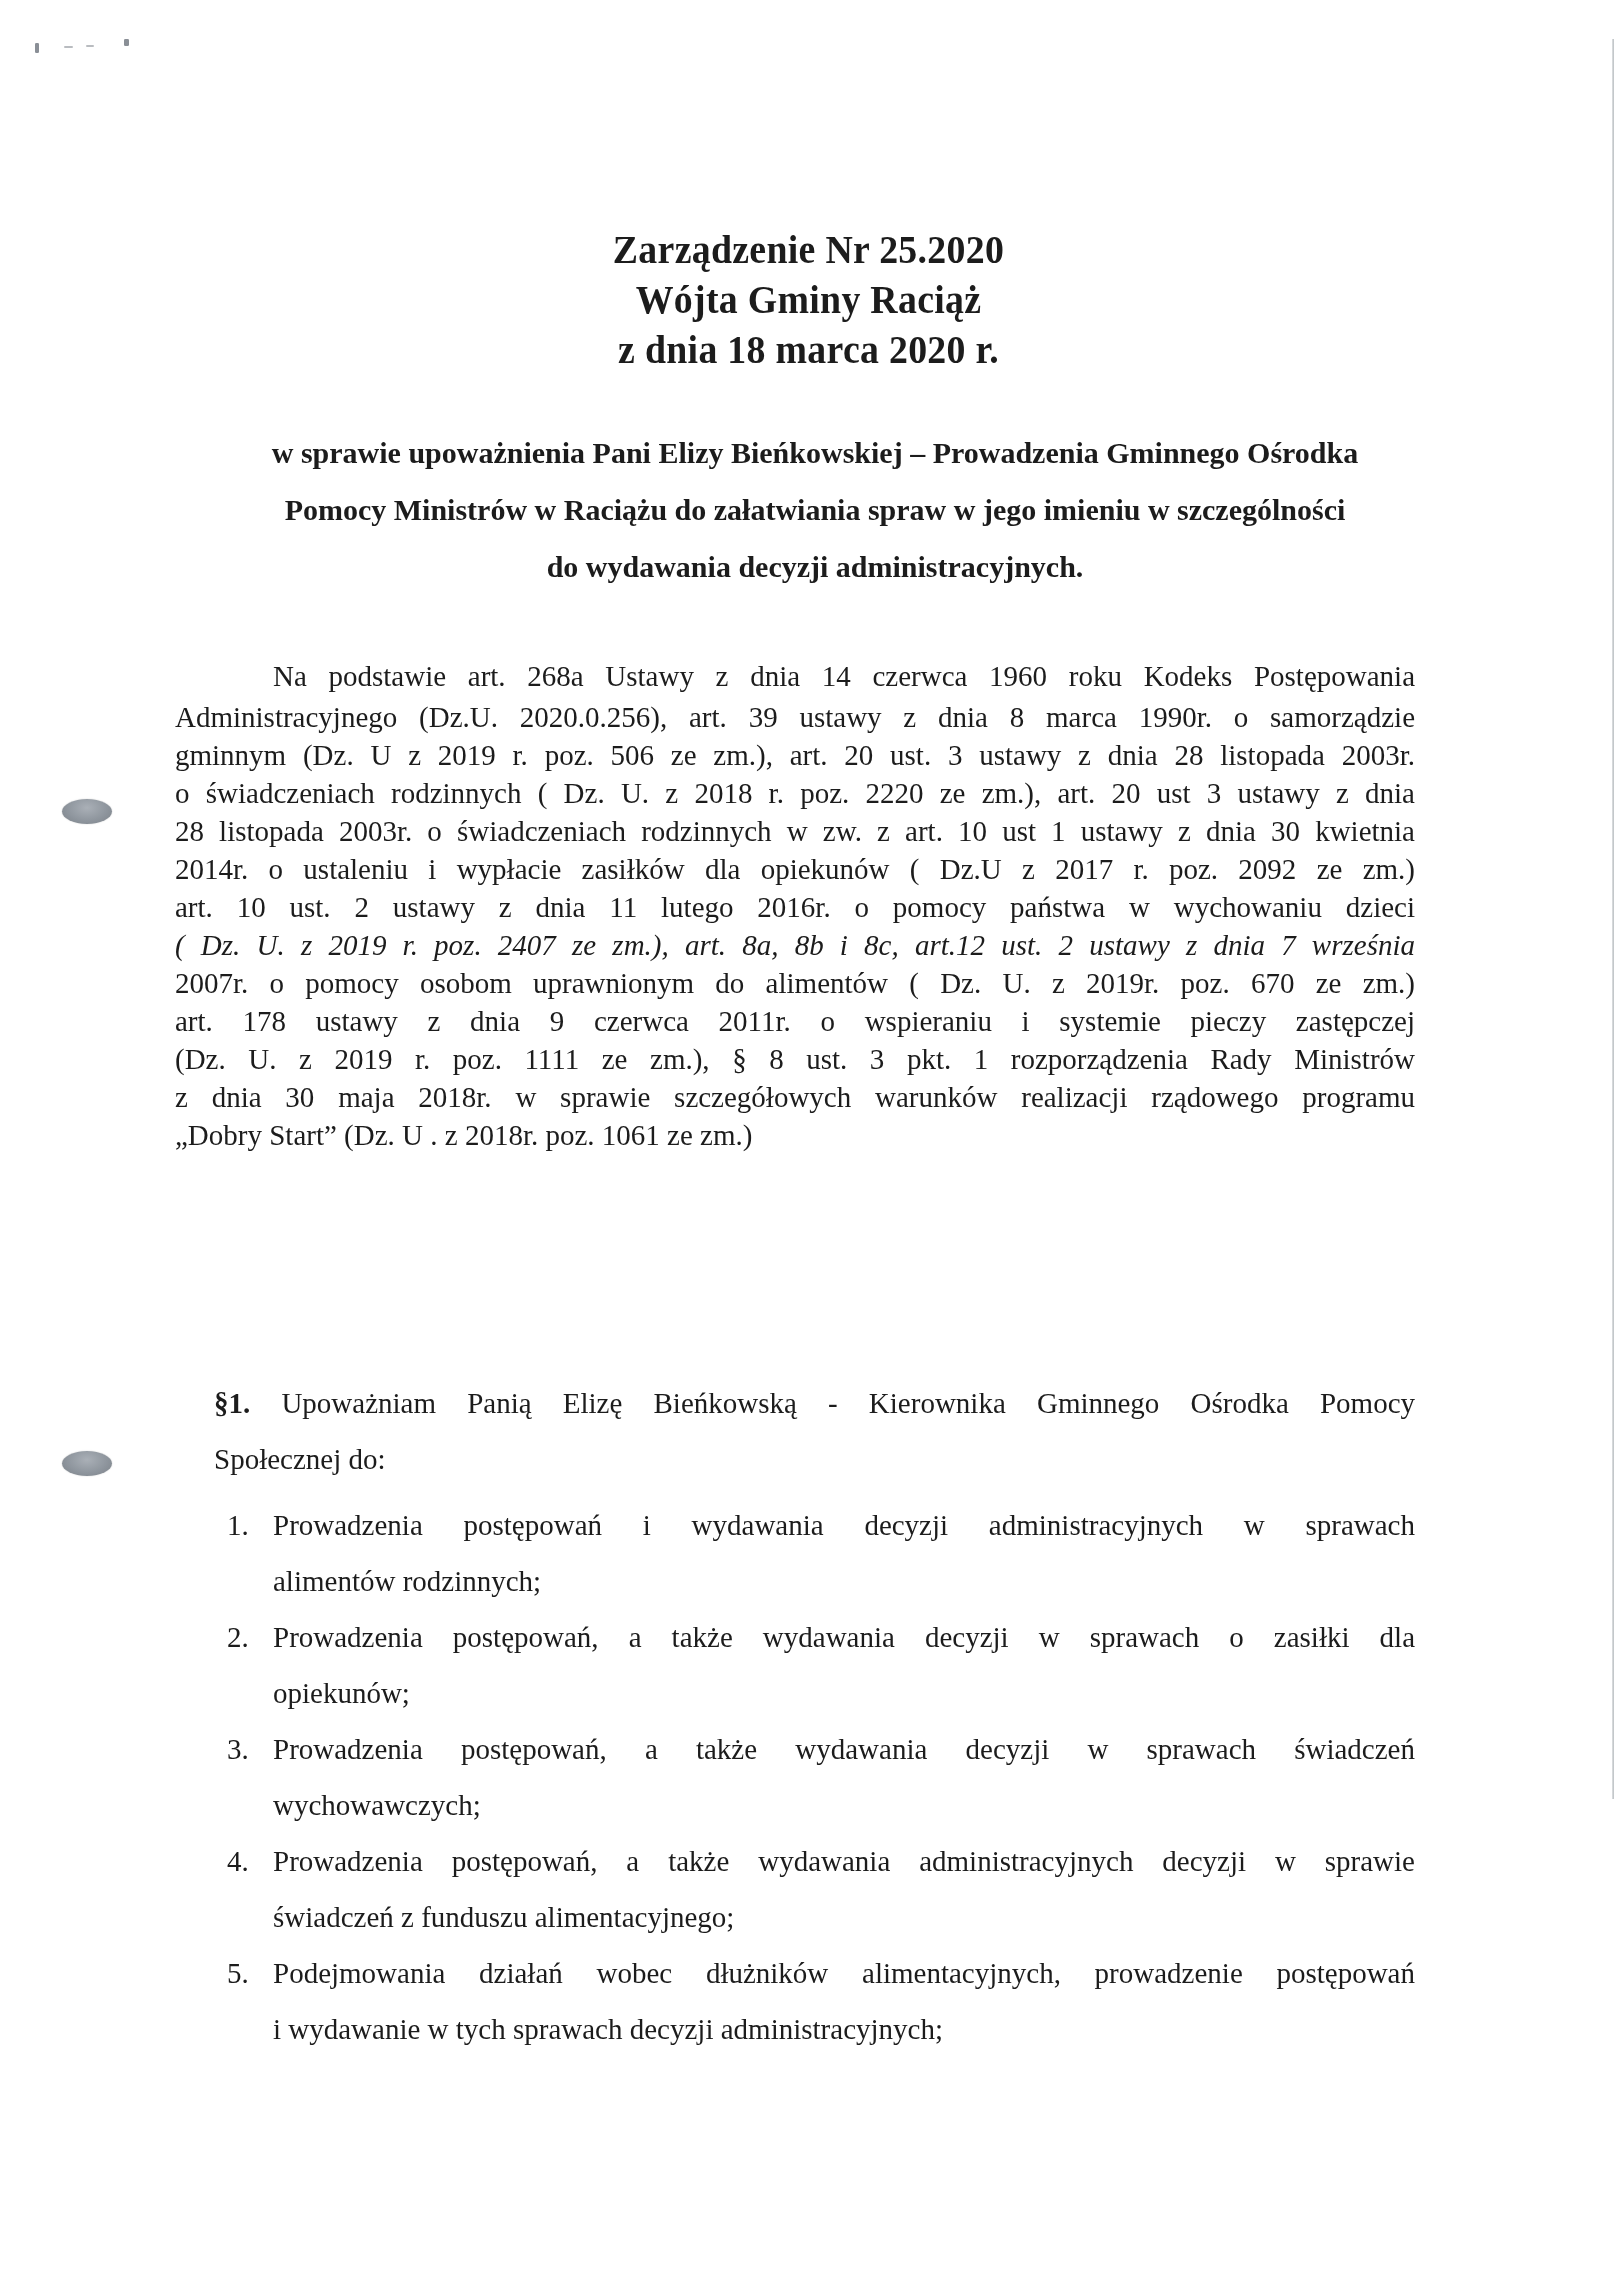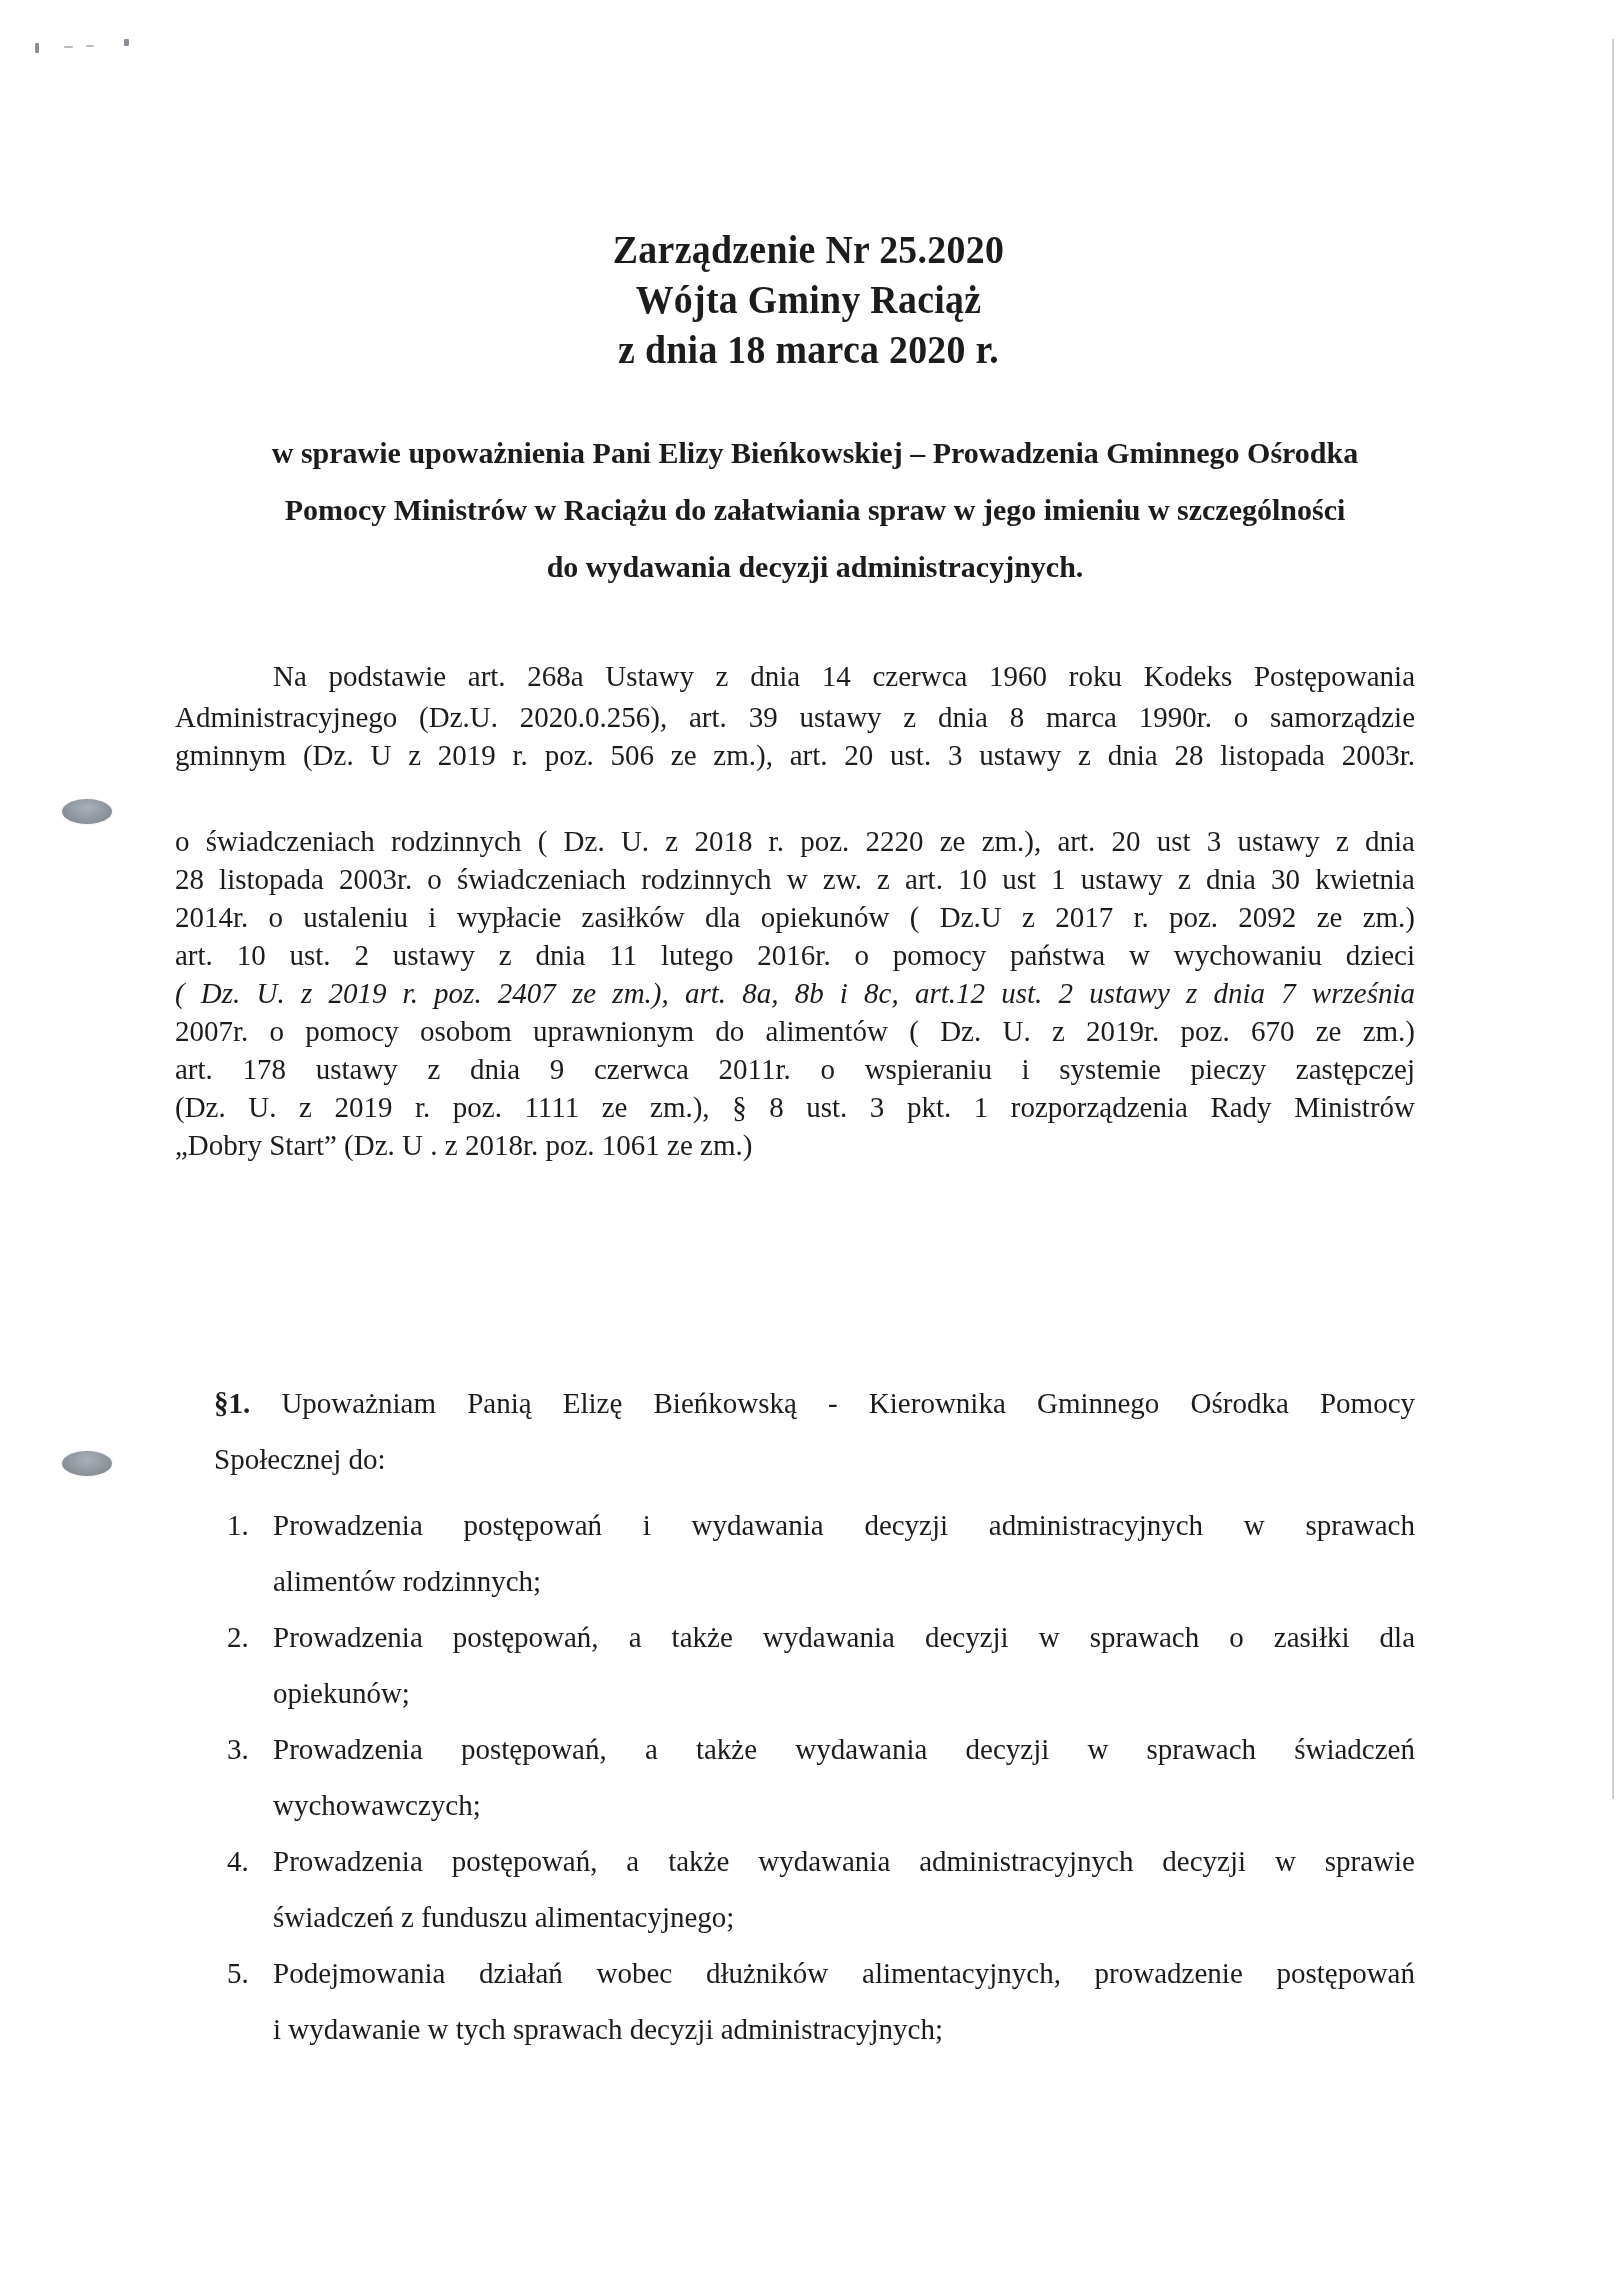--- a/index.html
+++ b/index.html
@@ -156,28 +156,29 @@
   <div class="subject-block">
     <div>w sprawie upoważnienia Pani Elizy Bieńkowskiej – Prowadzenia Gminnego Ośrodka</div>
     <div>Pomocy Ministrów w Raciążu do załatwiania spraw w jego imieniu w szczególności</div>
     <div>do wydawania decyzji administracyjnych.</div>
   </div>
 
   <div class="body-text para-body">
     <span class="body-line indent" style="height:41px;">Na podstawie art. 268a Ustawy z dnia 14 czerwca 1960 roku Kodeks Postępowania</span>
     <span class="body-line" style="height:38px;">Administracyjnego (Dz.U. 2020.0.256), art. 39 ustawy z dnia 8 marca 1990r. o samorządzie</span>
     <span class="body-line" style="height:38px;">gminnym (Dz. U z 2019 r. poz. 506 ze zm.), art. 20 ust. 3 ustawy z dnia 28 listopada 2003r.</span>
-    <span class="body-line" style="height:38px;margin-top:48px;">o świadczeniach rodzinnych ( Dz. U. z 2018 r. poz. 2220 ze  zm.), art. 20 ust 3 ustawy z dnia</span>
+    <span class="body-line" style="height:38px;">o świadczeniach rodzinnych ( Dz. U. z 2018 r. poz. 2220 ze  zm.), art. 20 ust 3 ustawy z dnia</span>
     <span class="body-line" style="height:38px;">28 listopada 2003r. o świadczeniach rodzinnych w zw. z art. 10 ust 1 ustawy z dnia 30 kwietnia</span>
     <span class="body-line" style="height:38px;">2014r. o ustaleniu i wypłacie zasiłków dla opiekunów ( Dz.U z 2017 r.  poz. 2092 ze zm.)</span>
     <span class="body-line" style="height:38px;">art. 10 ust. 2 ustawy z dnia 11 lutego 2016r. o pomocy państwa w wychowaniu dzieci</span>
     <span class="body-line" style="height:38px;font-style:italic;">( Dz. U. z 2019 r. poz. 2407 ze zm.), art. 8a, 8b i 8c, art.12 ust. 2 ustawy z dnia 7 września</span>
     <span class="body-line" style="height:38px;">2007r. o pomocy osobom uprawnionym do alimentów ( Dz. U. z 2019r. poz. 670 ze zm.)</span>
     <span class="body-line" style="height:38px;">art. 178 ustawy z dnia 9 czerwca 2011r. o wspieraniu i systemie pieczy zastępczej</span>
     <span class="body-line" style="height:38px;">(Dz. U. z 2019 r. poz. 1111 ze zm.), § 8 ust. 3 pkt. 1 rozporządzenia Rady Ministrów</span>
+    <span class="body-line" style="height:38px;">z dnia 30 maja 2018r. w sprawie szczegółowych warunków realizacji rządowego programu</span>
     <span class="body-line last" style="height:38px;">„Dobry Start” (Dz. U . z 2018r. poz. 1061 ze zm.)</span>
   </div>
 
   <div class="section-block">
     <span class="body-line" style="height:56px;">
       <span class="section-num">§1.</span>
       <span>Upoważniam Panią  Elizę Bieńkowską - Kierownika Gminnego Ośrodka Pomocy</span>
     </span>
     <span class="body-line last">Społecznej do:</span>
   </div>

